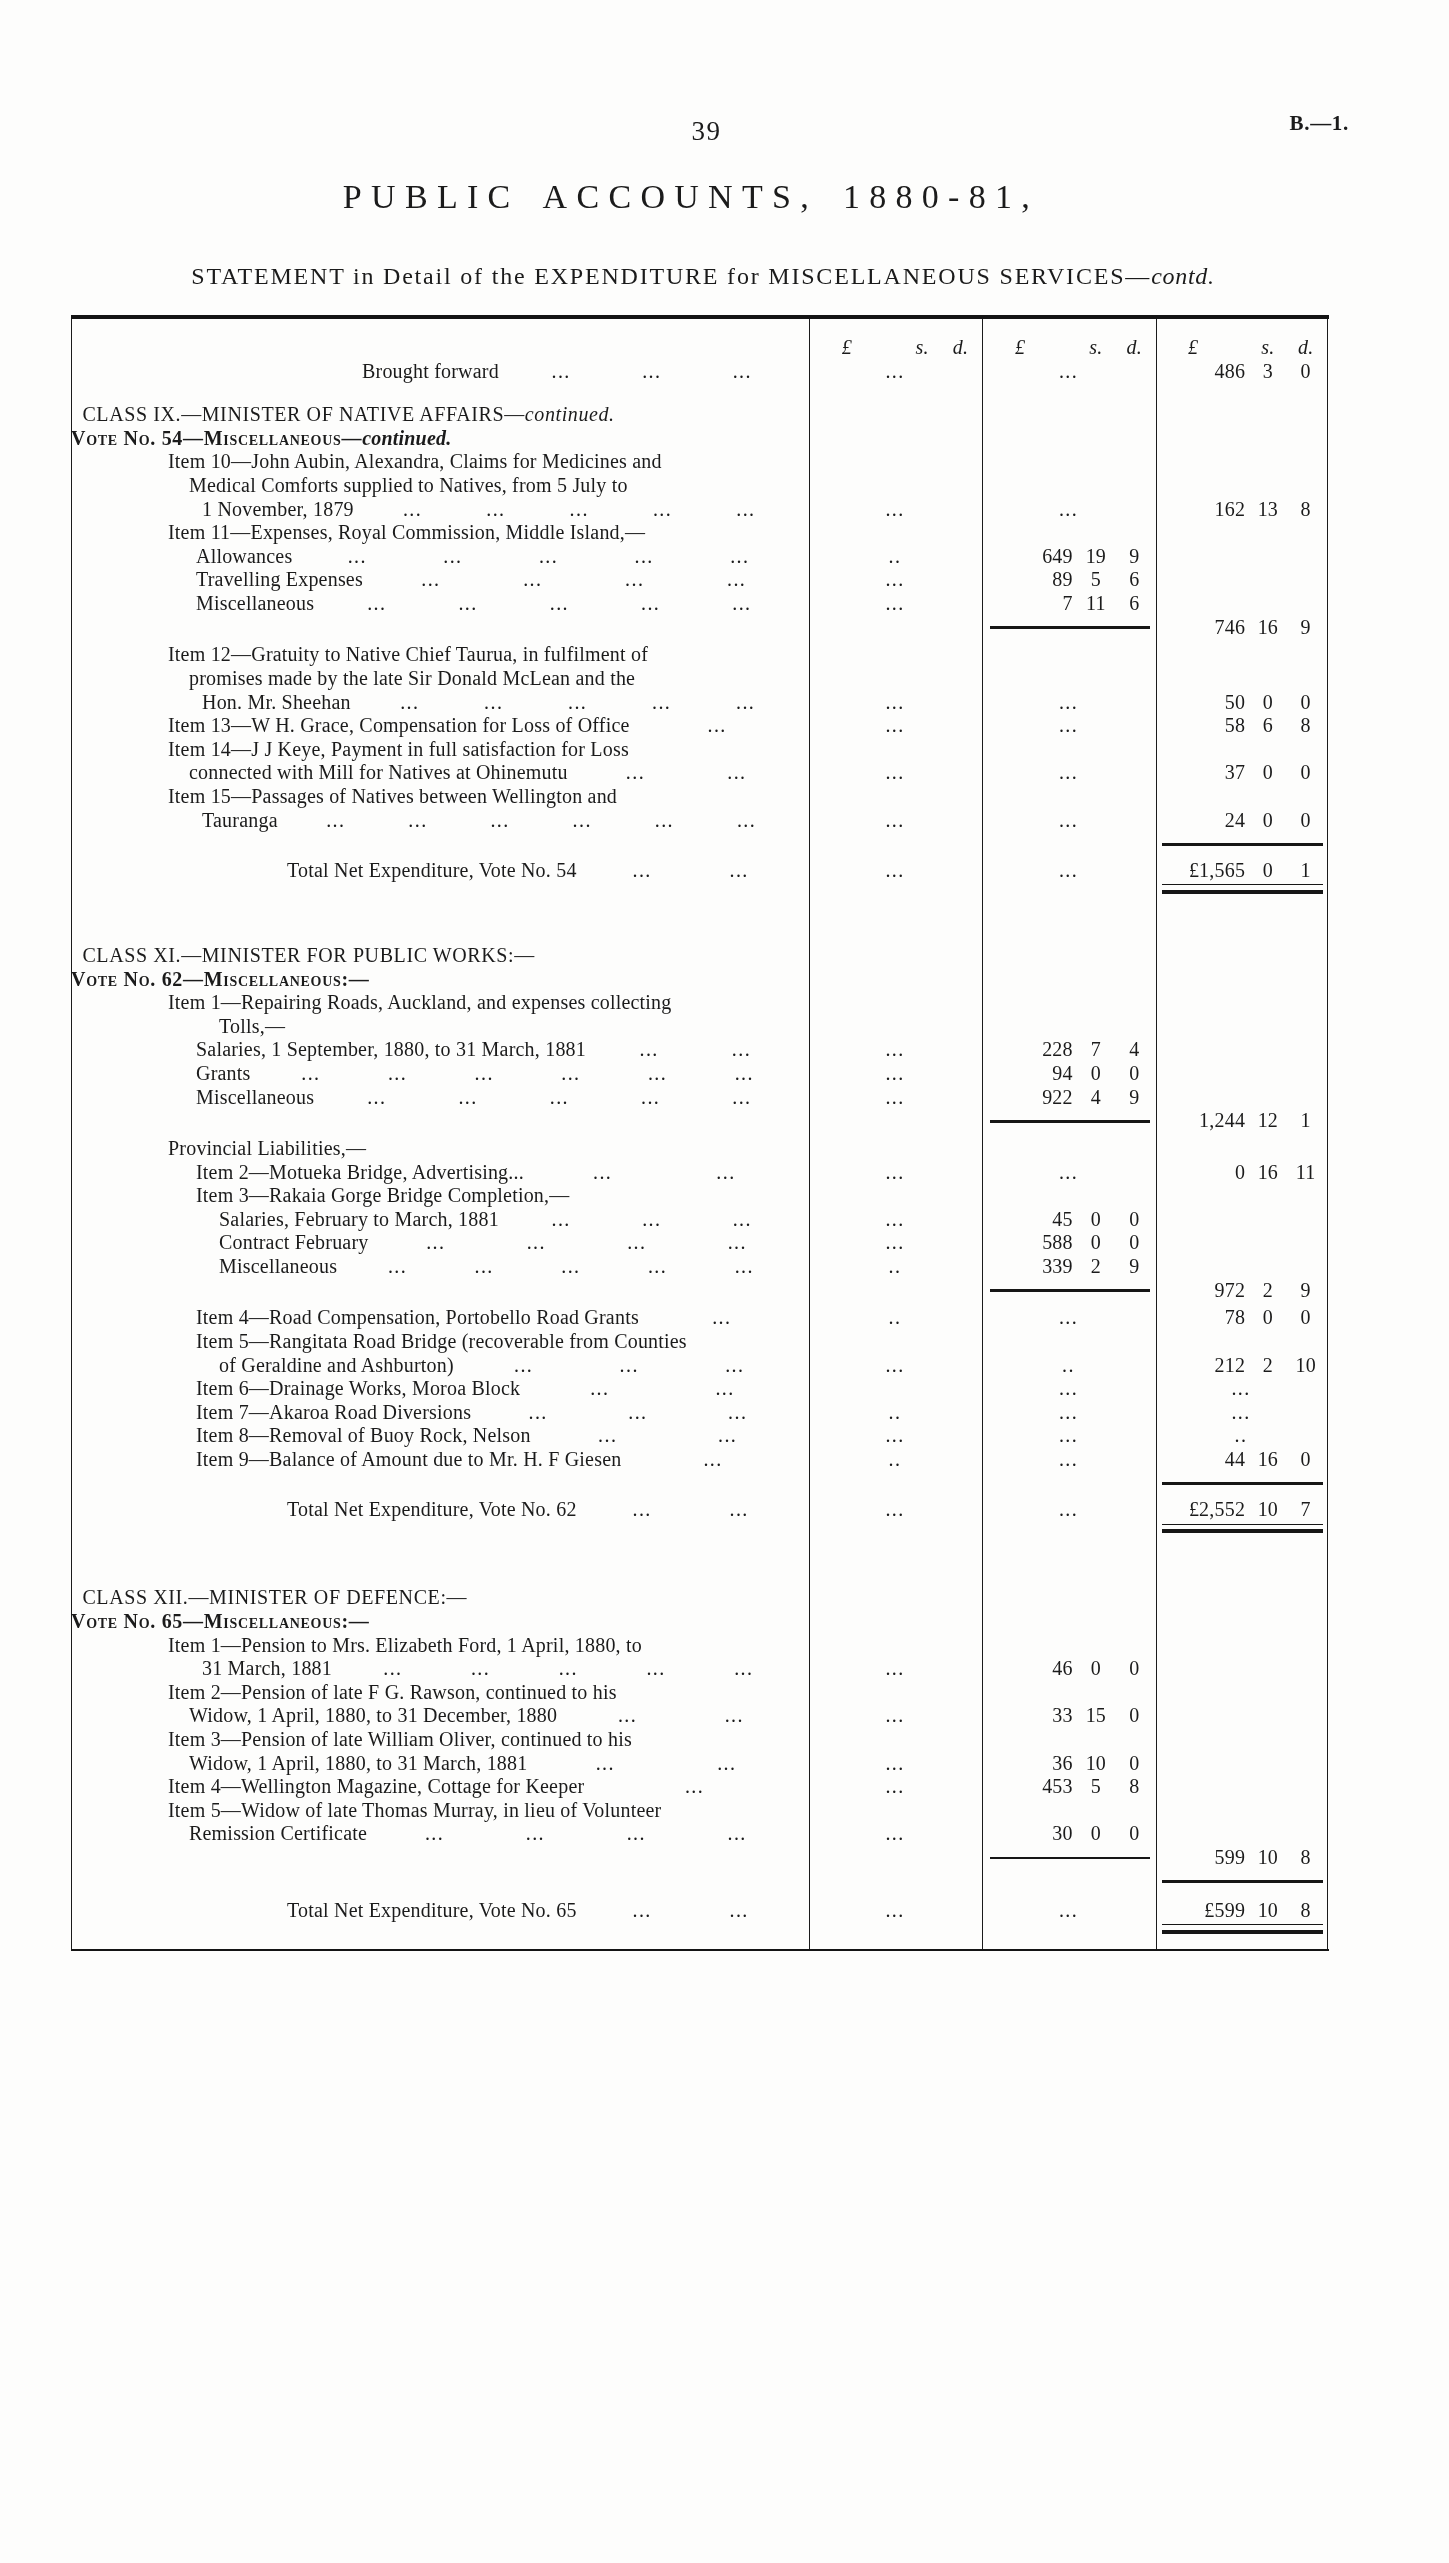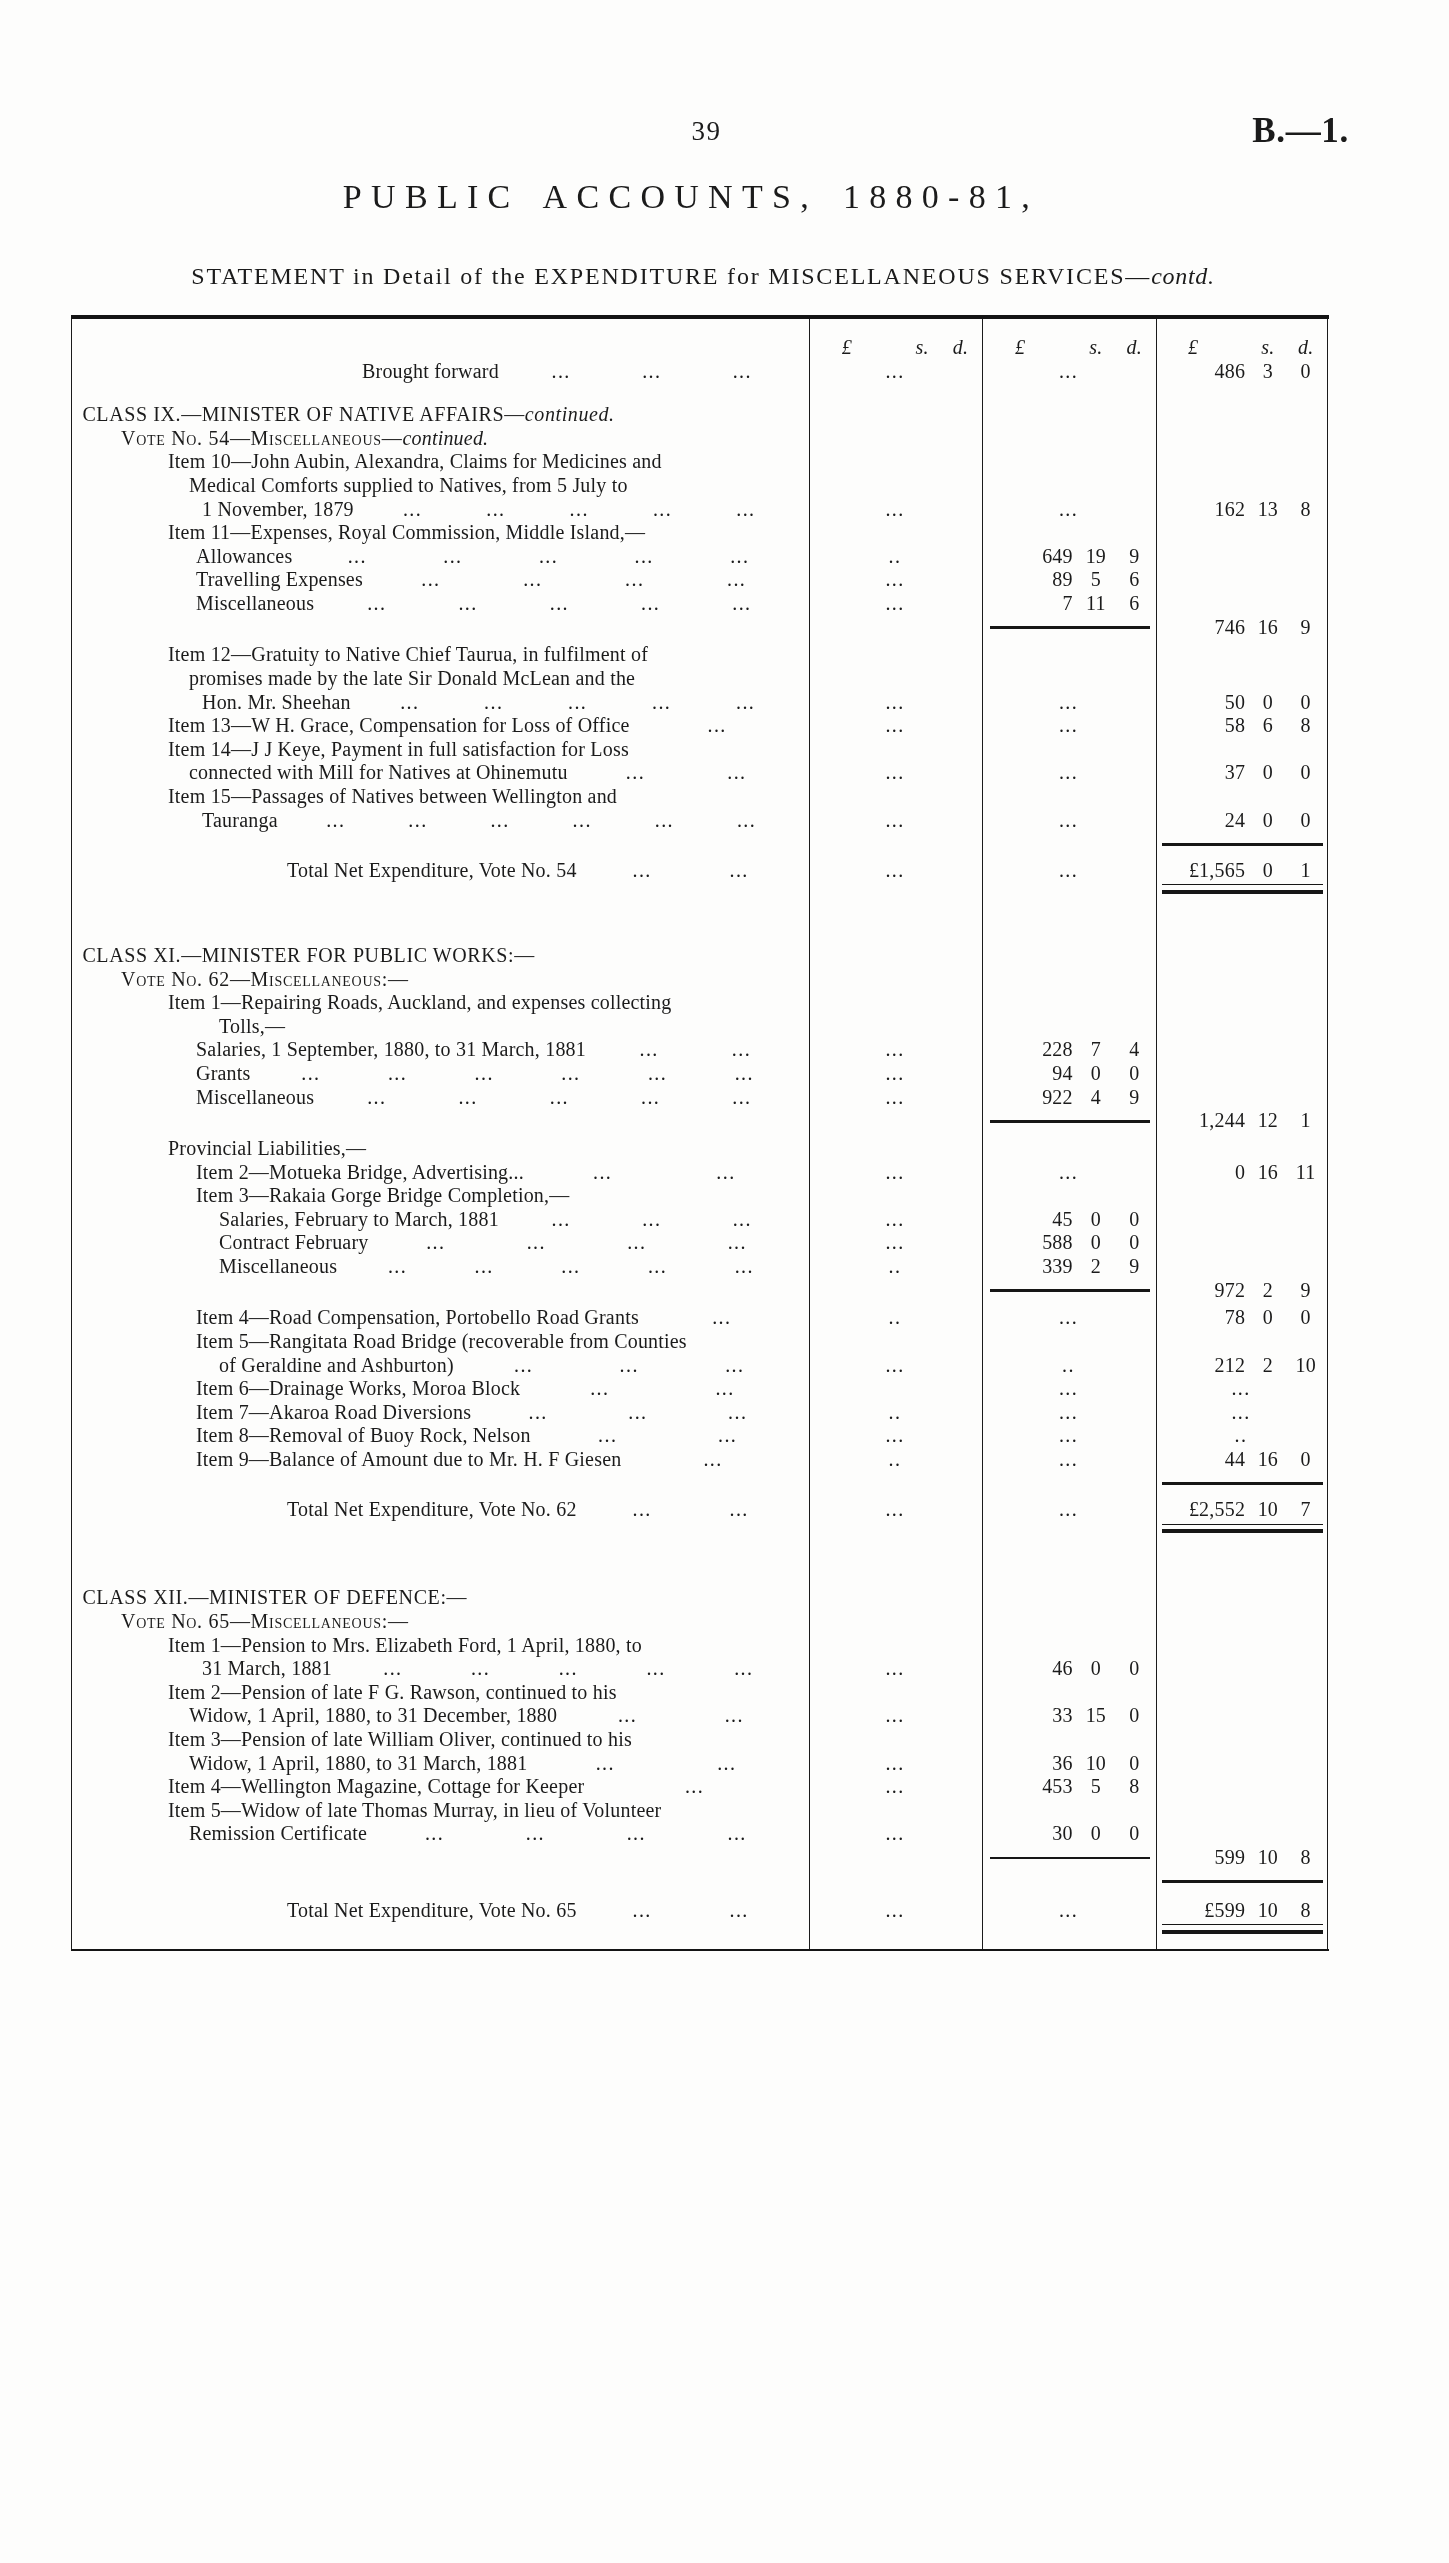--- a/index.html
+++ b/index.html
@@ -11,21 +11,21 @@
     font-family:"Liberation Serif", serif;
     overflow:hidden;
   }
   
   .pagenum{
     position:absolute;top:116px;left:0;width:1413px;
     text-align:center;font-size:27px;letter-spacing:1.4px;
   }
   .docref{
     position:absolute;top:111px;right:101px;
-    font-size:35px;font-weight:bold;letter-spacing:0.7px;
+    font-size:21px;font-weight:bold;letter-spacing:0.7px;
   }
   .title{
     position:absolute;top:178px;left:0;width:1382px;margin:0;
     text-align:center;font-size:34px;font-weight:normal;
     letter-spacing:9.3px;word-spacing:7.1px;
   }
   .subtitle{
     position:absolute;top:263px;left:0;width:1406px;
     text-align:center;font-size:24px;letter-spacing:1.8px;
   }
@@ -46,21 +46,21 @@
   .row{position:relative;min-height:23.6px;line-height:23.6px;}
   .row.short{min-height:15.7px;line-height:15.7px;}
   .gap{width:100%;}
   .desc{display:flex;align-items:baseline;width:738px;box-sizing:border-box;padding-right:21.4px;}
   .desc .txt,.desc .sc{white-space:nowrap;}
   .desc .sc{font-variant:small-caps;letter-spacing:0.7px;}
   .desc .it{font-style:italic;white-space:nowrap;}
   .leader{flex:1;display:flex;justify-content:space-around;margin-left:17px;overflow:hidden;}
   .leader span{letter-spacing:1.4px;}
   .st-class{padding-left:11.4px;letter-spacing:0.6px;}
-  .st-vote{padding-left:50px;}
+  .st-vote{font-weight:bold;}
   .st-item{padding-left:97px;}
   .st-cont{padding-left:118px;}
   .st-cont2{padding-left:131px;}
   .st-sub{padding-left:125px;}
   .st-sub2{padding-left:148px;}
   .st-brought{padding-left:291px;}
   .st-total{padding-left:216px;}
   
   .amt{position:absolute;top:0;height:100%;display:grid;grid-template-columns:55% 22% 23%;}
   .amt.a1{left:739px;width:170px;}

